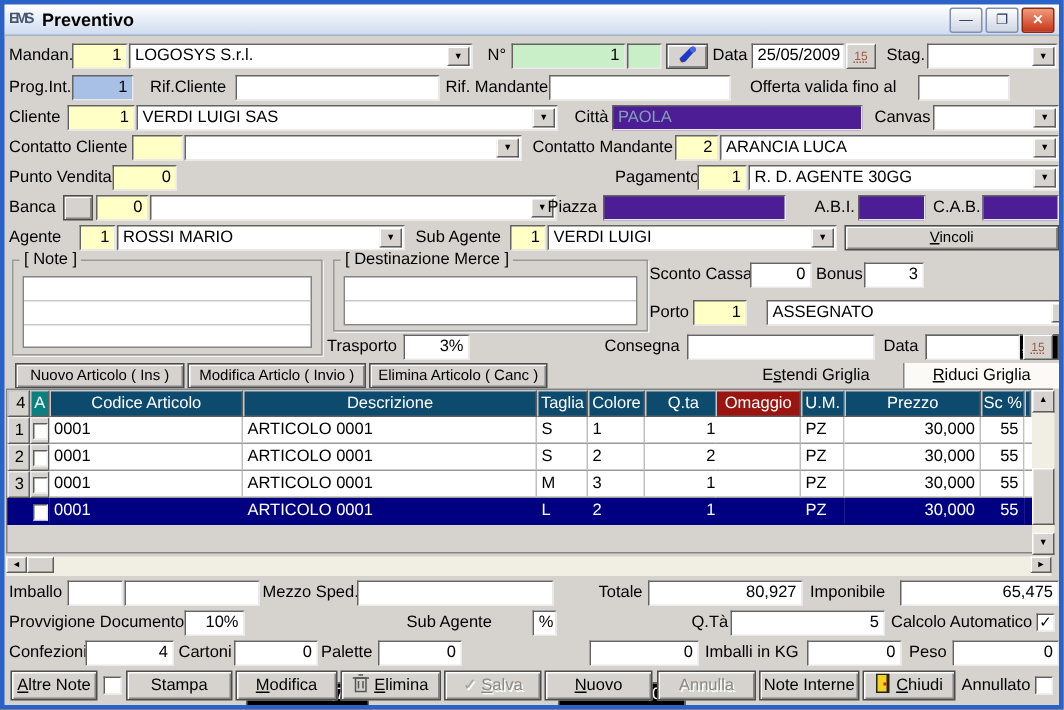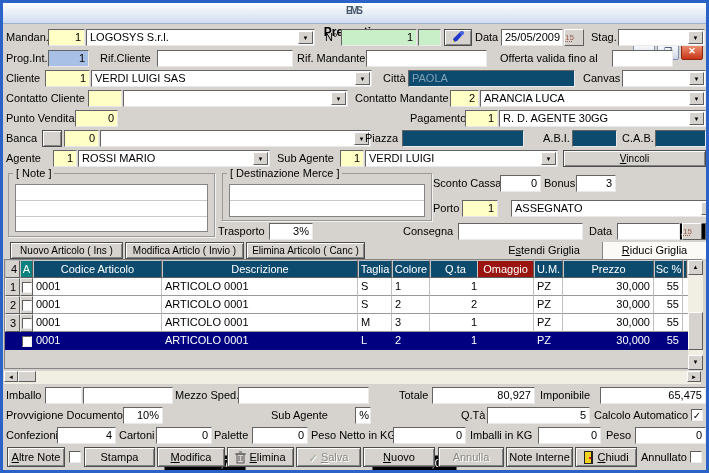--- a/index.html
+++ b/index.html
@@ -1,46 +1,46 @@
 <!DOCTYPE html>
 <html><head>
 <meta charset="utf-8">
 <style>
   html,body{margin:0;padding:0;background:#555;}
   *{box-sizing:border-box;font-family:"Liberation Sans",sans-serif;}
   .win{position:relative;width:709px;height:473px;margin:0 auto;background:#d6d3ce;
        border:3px solid #2a62c8;overflow:hidden;}
   .tbar{position:absolute;left:0;top:0;right:0;height:21px;
         background:linear-gradient(#ffffff,#cfdcef);border-bottom:1px solid #9fb2cc;
-        display:flex;align-items:center;padding:0 3px;gap:4px;flex-direction:column;}
+        display:flex;align-items:center;padding:0 3px;gap:4px;}
   .ttl{font-size:12px;font-weight:bold;color:#000;}
   .wbtns{margin-left:auto;display:flex;gap:2px;}
   .wbtn{width:22px;height:17px;border:1px solid #7f8faf;border-radius:2px;
         background:linear-gradient(#fdfdfd,#cfd6e4);font-size:9px;line-height:15px;
         text-align:center;color:#1a2c50;}
   .wbtn.close{background:linear-gradient(#f09b7c,#c93418);border-color:#8d2a12;color:#fff;font-weight:bold;}
   .lbl{position:absolute;font-size:11px;line-height:17px;color:#000;white-space:nowrap;}
   .f{position:absolute;height:17px;font-size:11px;line-height:15px;padding:0 3px;background:#fff;
      border:1px solid;border-color:#646464 #e9e9e9 #e9e9e9 #646464;overflow:hidden;white-space:nowrap;}
   .ar{text-align:right;}
   .yellow{background:#ffffc6;} .green{background:#c9efc9;} .blue{background:#a8bfe6;}
-  .cyan{background:#0c4a6e;color:#7fa0b5;}
+  .cyan{background:#4c1d95;color:#7fa0b5;}
   .blackf{background:#000;color:#fff;border-color:#646464 #646464 #646464 #646464;margin-top:48px;}
   .combo{padding-right:17px;}
   .dd{position:absolute;top:1px;right:1px;width:15px;height:13px;background:#d6d3ce;
       border:1px solid;border-color:#fff #5f5f5f #5f5f5f #fff;font-size:6px;line-height:12px;
       text-align:center;color:#000;}
   .btn{position:absolute;height:20px;background:#d6d3ce;border:1px solid #4d4d4d;
        box-shadow:inset 1px 1px 0 #ffffff, inset -1px -1px 0 #848484;
        font-size:11px;text-align:center;line-height:18px;color:#000;white-space:nowrap;overflow:hidden;}
   .btn.small{height:17px;line-height:15px;font-size:10px;}
   .dis{color:#8a8a84;text-shadow:1px 1px 0 #fff;}
   .u{text-decoration:underline;}
   .cal{position:absolute;width:20px;height:17px;background:#d6d3ce;border:1px solid;
-       border-color:#fff #5f5f5f #5f5f5f #fff;font-size:8px;line-height:15px;
+       border-color:#fff #5f5f5f #5f5f5f #fff;font-size:8px;text-align:center;line-height:15px;
        color:#9f5a4a;text-decoration:underline dotted;}
   .gb{position:absolute;border:1px solid #9a9a9a;box-shadow:1px 1px 0 #f2f2f2;}
   .cap{position:absolute;top:-7px;left:4px;background:#d6d3ce;padding:0 3px;font-size:11px;line-height:13px;white-space:nowrap;}
   .wbox{position:absolute;background:#fff;border:1px solid #848484;}
   .wline{position:absolute;left:0;right:0;height:1px;background:#c9c9c9;}
   .chkbox{position:absolute;width:12px;height:12px;background:#fff;border:1px solid;
           border-color:#5e5e5e #eee #eee #5e5e5e;font-size:10px;line-height:11px;text-align:center;color:#000;}
   
   .grid{position:absolute;left:1px;top:256px;width:698px;height:110px;background:#d6d3ce;border:1px solid #848484;}
   .gh{position:absolute;top:0;height:18px;background:#0c4a6e;color:#fff;font-size:11px;line-height:16px;
@@ -311,21 +311,20 @@
   <div class="f ar" style="left:484px;top:404px;width:103px">5</div>
   <span class="lbl" style="left:591px;top:404px">Calcolo Automatico</span>
   <span class="chkbox" style="left:688px;top:406px">✓</span>
 
   <span class="lbl" style="left:3px;top:424px">Confezioni</span>
   <div class="f ar" style="left:54px;top:424px;width:59px">4</div>
   <span class="lbl" style="left:116px;top:424px">Cartoni</span>
   <div class="f ar" style="left:153px;top:424px;width:56px">0</div>
   <span class="lbl" style="left:211px;top:424px">Palette</span>
   <div class="f ar" style="left:249px;top:424px;width:56px">0</div>
-  <span class="lbl" style="left:308px;top:424px">Peso Netto in KG</span>
   <div class="f ar" style="left:390px;top:424px;width:73px">0</div>
   <span class="lbl" style="left:467px;top:424px">Imballi in KG</span>
   <div class="f ar" style="left:535px;top:424px;width:63px">0</div>
   <span class="lbl" style="left:603px;top:424px">Peso</span>
   <div class="f ar" style="left:632px;top:424px;width:71px">0</div>
 
   <div class="btn" style="left:4px;top:444px;width:58px"><span></span><span class="u">A</span><span>ltre Note</span></div>
   <span class="chkbox" style="left:66px;top:448px"></span>
   <div class="btn" style="left:81px;top:444px;width:71px">Stampa</div>
   <div class="btn" style="left:154px;top:444px;width:68px"><span></span><span class="u">M</span><span>odifica</span></div>

